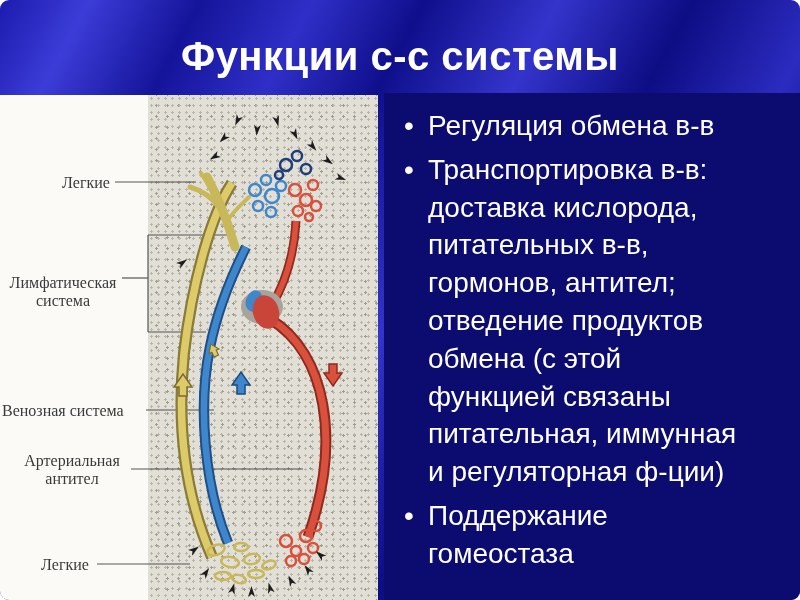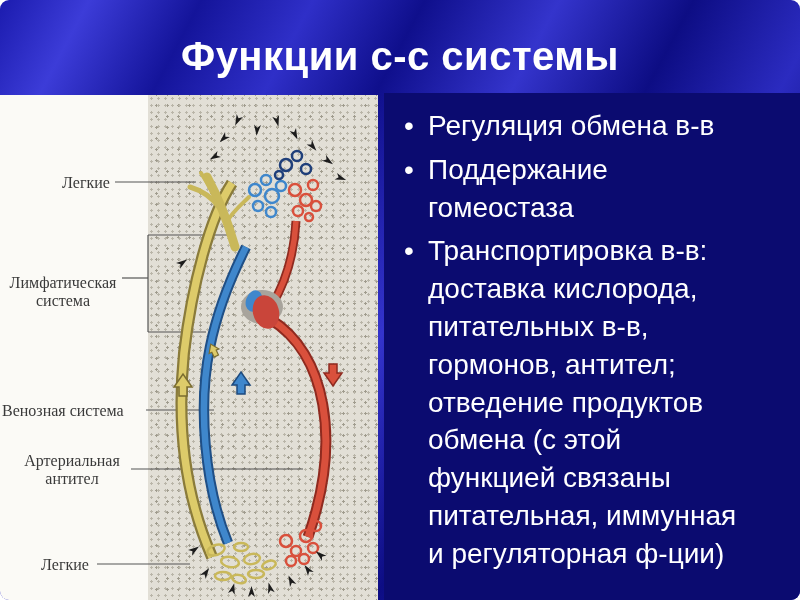--- a/index.html
+++ b/index.html
@@ -193,18 +193,18 @@
     <div class="lbl lbl-lungs">Легкие</div>
     <div class="lbl lbl-lymphatic">Лимфатическая система</div>
     <div class="lbl lbl-venous">Венозная система</div>
     <div class="lbl lbl-arterial">Артериальная антител</div>
     <div class="lbl lbl-tissues">Легкие</div>
   </div>
 
   <div class="panel">
     <ul class="bullets">
       <li>Регуляция обмена в-в</li>
+      <li>Транспортировка в-в: доставка кислорода, питательных в-в, гормонов, антител; отведение продуктов обмена (с этой функцией связаны питательная, иммунная и регуляторная ф-ции)</li>
       <li>Поддержание гомеостаза</li>
-      <li>Транспортировка в-в: доставка кислорода, питательных в-в, гормонов, антител; отведение продуктов обмена (с этой функцией связаны питательная, иммунная и регуляторная ф-ции)</li>
     </ul>
   </div>
 
 </div>
 
 </body></html>

